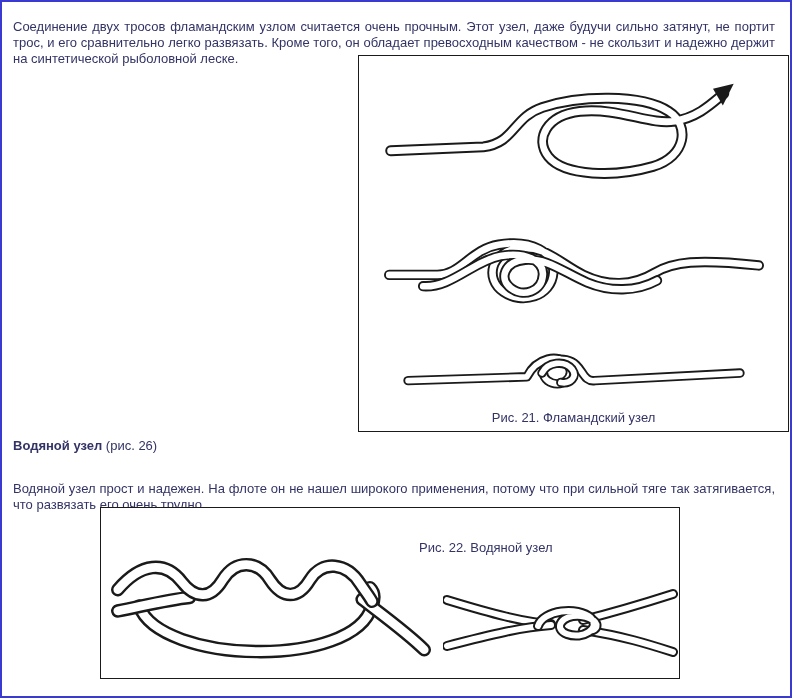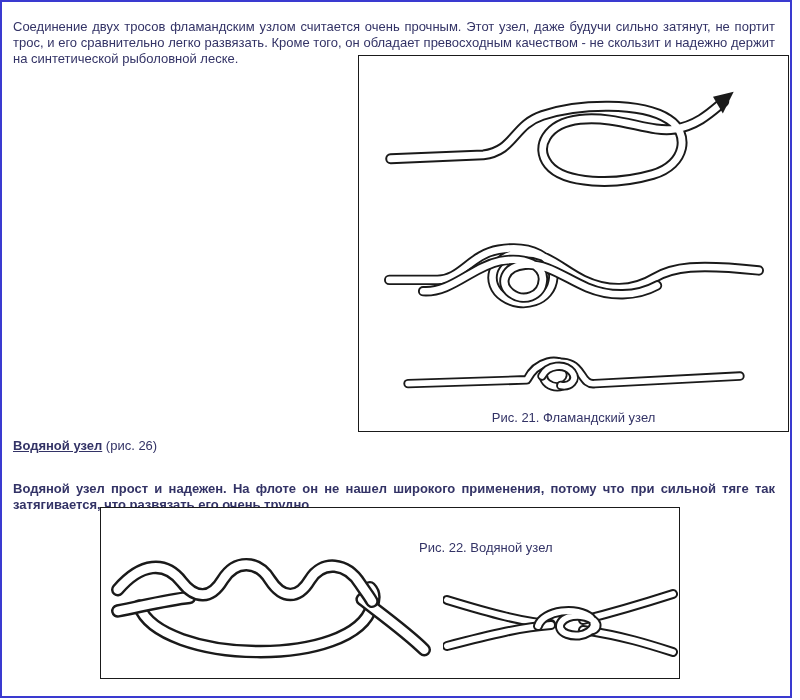--- a/index.html
+++ b/index.html
@@ -18,36 +18,36 @@
     pointer-events: none;
   }
   .para {
     position: absolute;
     color: #333366;
     font-size: 13px;
     line-height: 16px;
     text-align: justify;
   }
   #intro { left: 13px; top: 6px; width: 762px; }
-  #para2 { left: 13px; top: 468px; width: 762px; font-weight: bold; }
+  #para2 { left: 13px; top: 468px; width: 762px; }
   #heading {
     position: absolute; left: 13px; top: 438px;
     color: #333366; font-size: 13px;
   }
-  #heading .hb { font-weight: bold; text-decoration: underline; }
+  #heading .hb { font-weight: bold; }
   .figure-box {
     position: absolute;
     border: 1px solid #1a1a1a;
     background: #ffffff;
     padding-left: 29px;
   }
   #fig21 {
     left: 358px; top: 55px; width: 431px; height: 377px;
     display: flex; flex-direction: column;
-    align-items: center; justify-content: flex-end;
+    align-items: center; justify-content: space-between;
     padding: 10px 4px 6px 4px;
   }
   #fig22 { left: 100px; top: 507px; width: 580px; height: 172px; }
   .caption { color: #333366; font-size: 13px; white-space: nowrap; }
   #fig22 .caption { position: absolute; left: 318px; top: 32px; }
   .knot { display: block; }
   #wk-big { position: absolute; left: 6px; top: 6px; }
   #wk-small { position: absolute; left: 342px; top: 66px; }
   .rope-under { fill: none; stroke: #1a1a1a; stroke-linecap: round; stroke-linejoin: round; }
   .rope-over  { fill: none; stroke: #ffffff; stroke-linecap: round; stroke-linejoin: round; }

